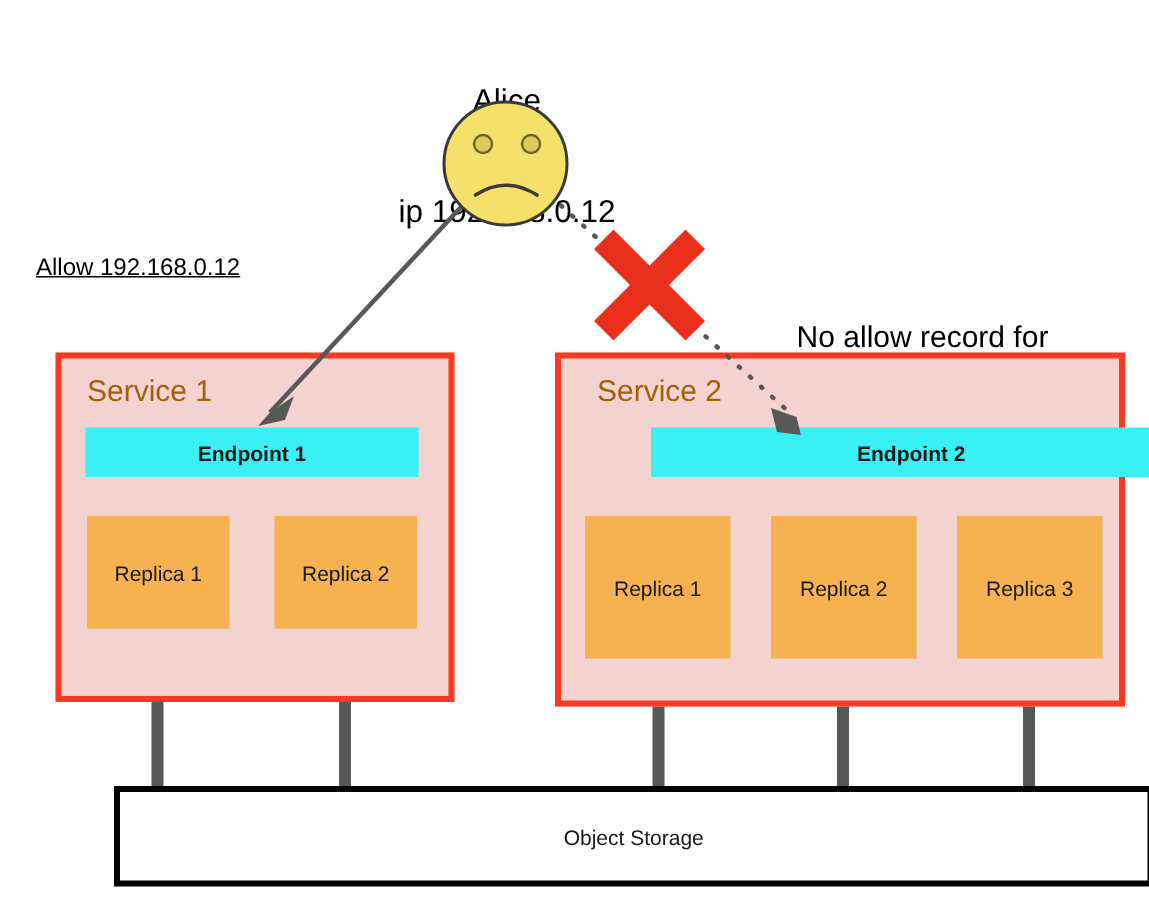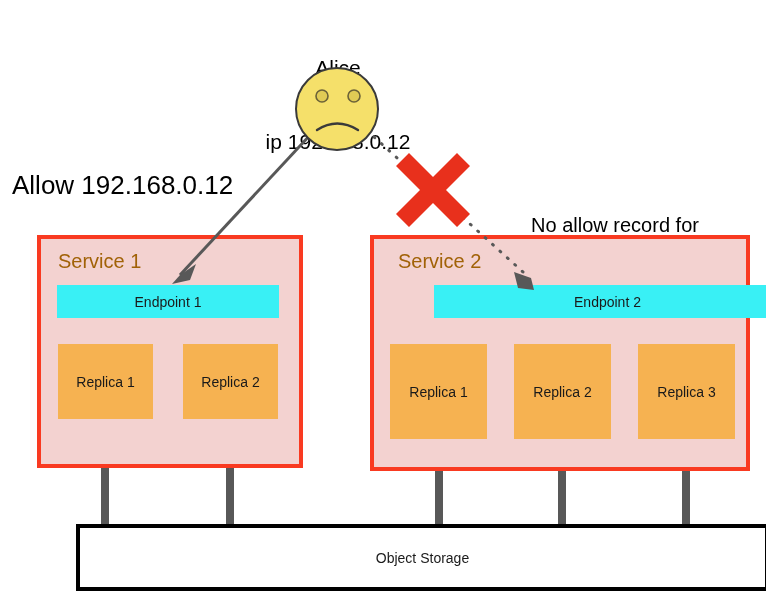--- a/index.html
+++ b/index.html
@@ -34,23 +34,24 @@
     left: 213px;
     top: 6px;
     width: 250px;
     font-size: 21px;
     text-align: center;
   }
   #actor-name { display: block; }
   #actor-ip { display: block; }
 
   #allow-label {
-    left: 12px;
+    left: 24px;
     top: 170px;
-    font-size: 26px;
+    font-size: 16px;
+    text-decoration: underline;
   }
   #deny-label {
     left: 500px;
     top: 167px;
     width: 230px;
     font-size: 20px;
     text-align: center;
   }
   #deny-line1 { display: block; }
   #deny-line2 { display: block; }
@@ -77,20 +78,21 @@
   
   .endpoint {
     position: absolute;
     background: #39f0f5;
     display: flex;
     align-items: center;
     justify-content: center;
     font-size: 14px;
     color: #1a1a1a;
     font-family: "Liberation Sans", sans-serif;
+    font-weight: bold;
   }
   #endpoint1 { left: 57px;  top: 285px; width: 222px; height: 33px; }
   #endpoint2 { left: 390px; top: 285px; width: 347px; height: 33px; margin-left: 44px; }
 
   
   .replica {
     position: absolute;
     background: #f5b košík;
     background: #f6b251;
     display: flex;

